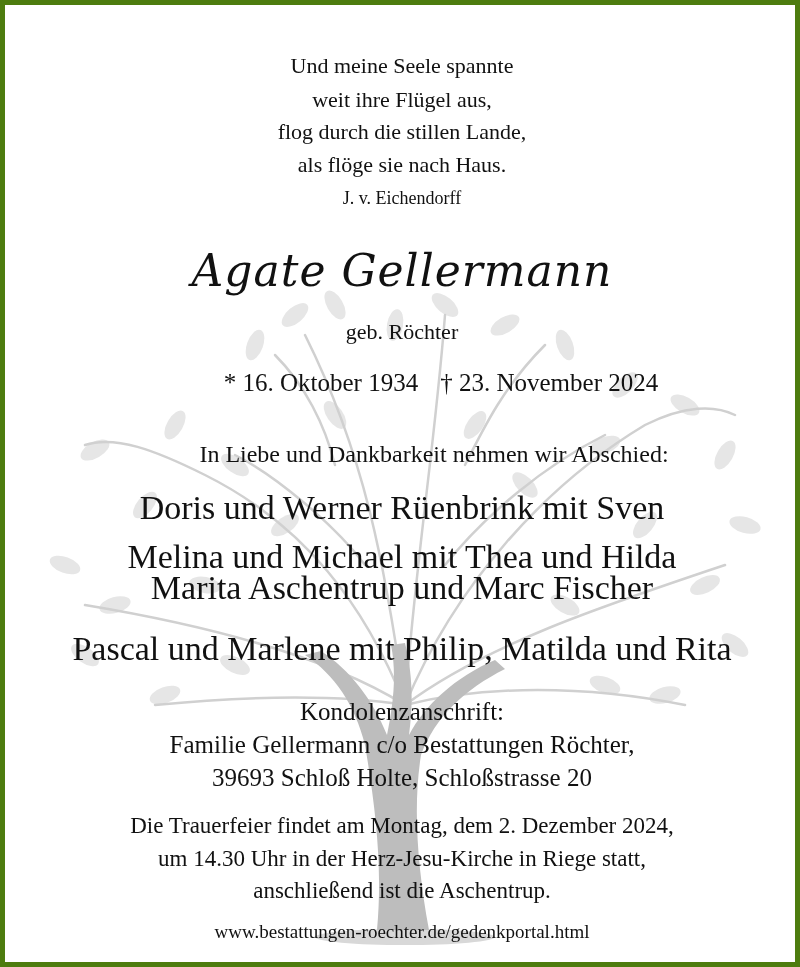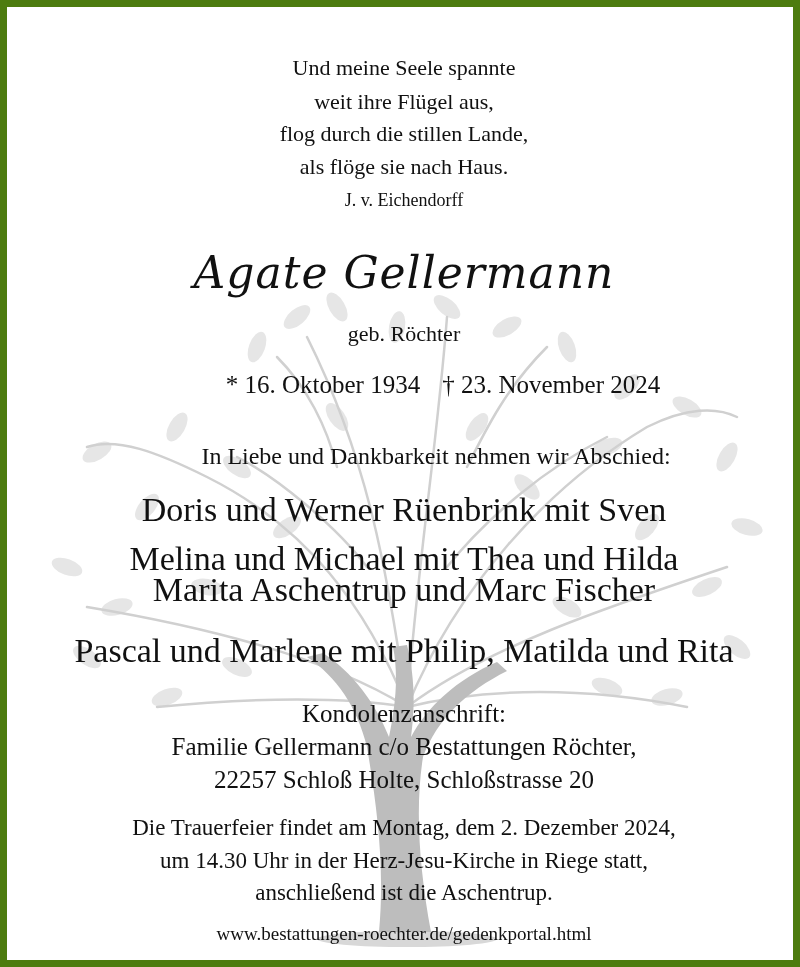--- a/index.html
+++ b/index.html
@@ -1,21 +1,21 @@
 <!DOCTYPE html>
 <html><head>
 <meta charset="utf-8">
 <style>
   html, body { margin: 0; padding: 0; background: #ffffff; }
   body { width: 800px; height: 967px; overflow: hidden; }
   .frame {
     position: relative;
     width: 800px; height: 967px;
     box-sizing: border-box;
-    border: 7px solid #4d7c0f;
+    border: 5px solid #4d7c0f;
     background: #ffffff;
     overflow: hidden;
     font-family: "Liberation Serif", "DejaVu Serif", serif;
     color: #111111;
   }
   .tree {
     position: absolute; left: 0; top: 0; width: 794px; height: 961px;
     z-index: 0;
   }
   .content { position: absolute; left: 0; top: 0; width: 794px; height: 961px; z-index: 1; }
@@ -120,21 +120,21 @@
     </div>
 
     <div class="line intro" style="top:437px">In Liebe und Dankbarkeit nehmen wir Abschied:</div>
     <div class="line family" style="top:486px">Doris und Werner Rüenbrink mit Sven</div>
     <div class="line family" style="top:535px">Melina und Michael mit Thea und Hilda</div>
     <div class="line family" style="top:566px">Marita Aschentrup und Marc Fischer</div>
     <div class="line family" style="top:627px">Pascal und Marlene mit Philip, Matilda und Rita</div>
 
     <div class="line address" style="top:694px">Kondolenzanschrift:</div>
     <div class="line address" style="top:727px">Familie Gellermann c/o Bestattungen Röchter,</div>
-    <div class="line address" style="top:760px">22257 Schloß Holte, Schloßstrasse 20</div>
+    <div class="line address" style="top:760px">39693 Schloß Holte, Schloßstrasse 20</div>
 
     <div class="line service" style="top:809px">Die Trauerfeier findet am Montag, dem 2. Dezember 2024,</div>
     <div class="line service" style="top:842px">um 14.30 Uhr in der Herz-Jesu-Kirche in Riege statt,</div>
     <div class="line service" style="top:874px">anschließend ist die Aschentrup.</div>
 
     <div class="line url" style="top:917px">www.bestattungen-roechter.de/gedenkportal.html</div>
   </div>
 </div>
 
 </body></html>

